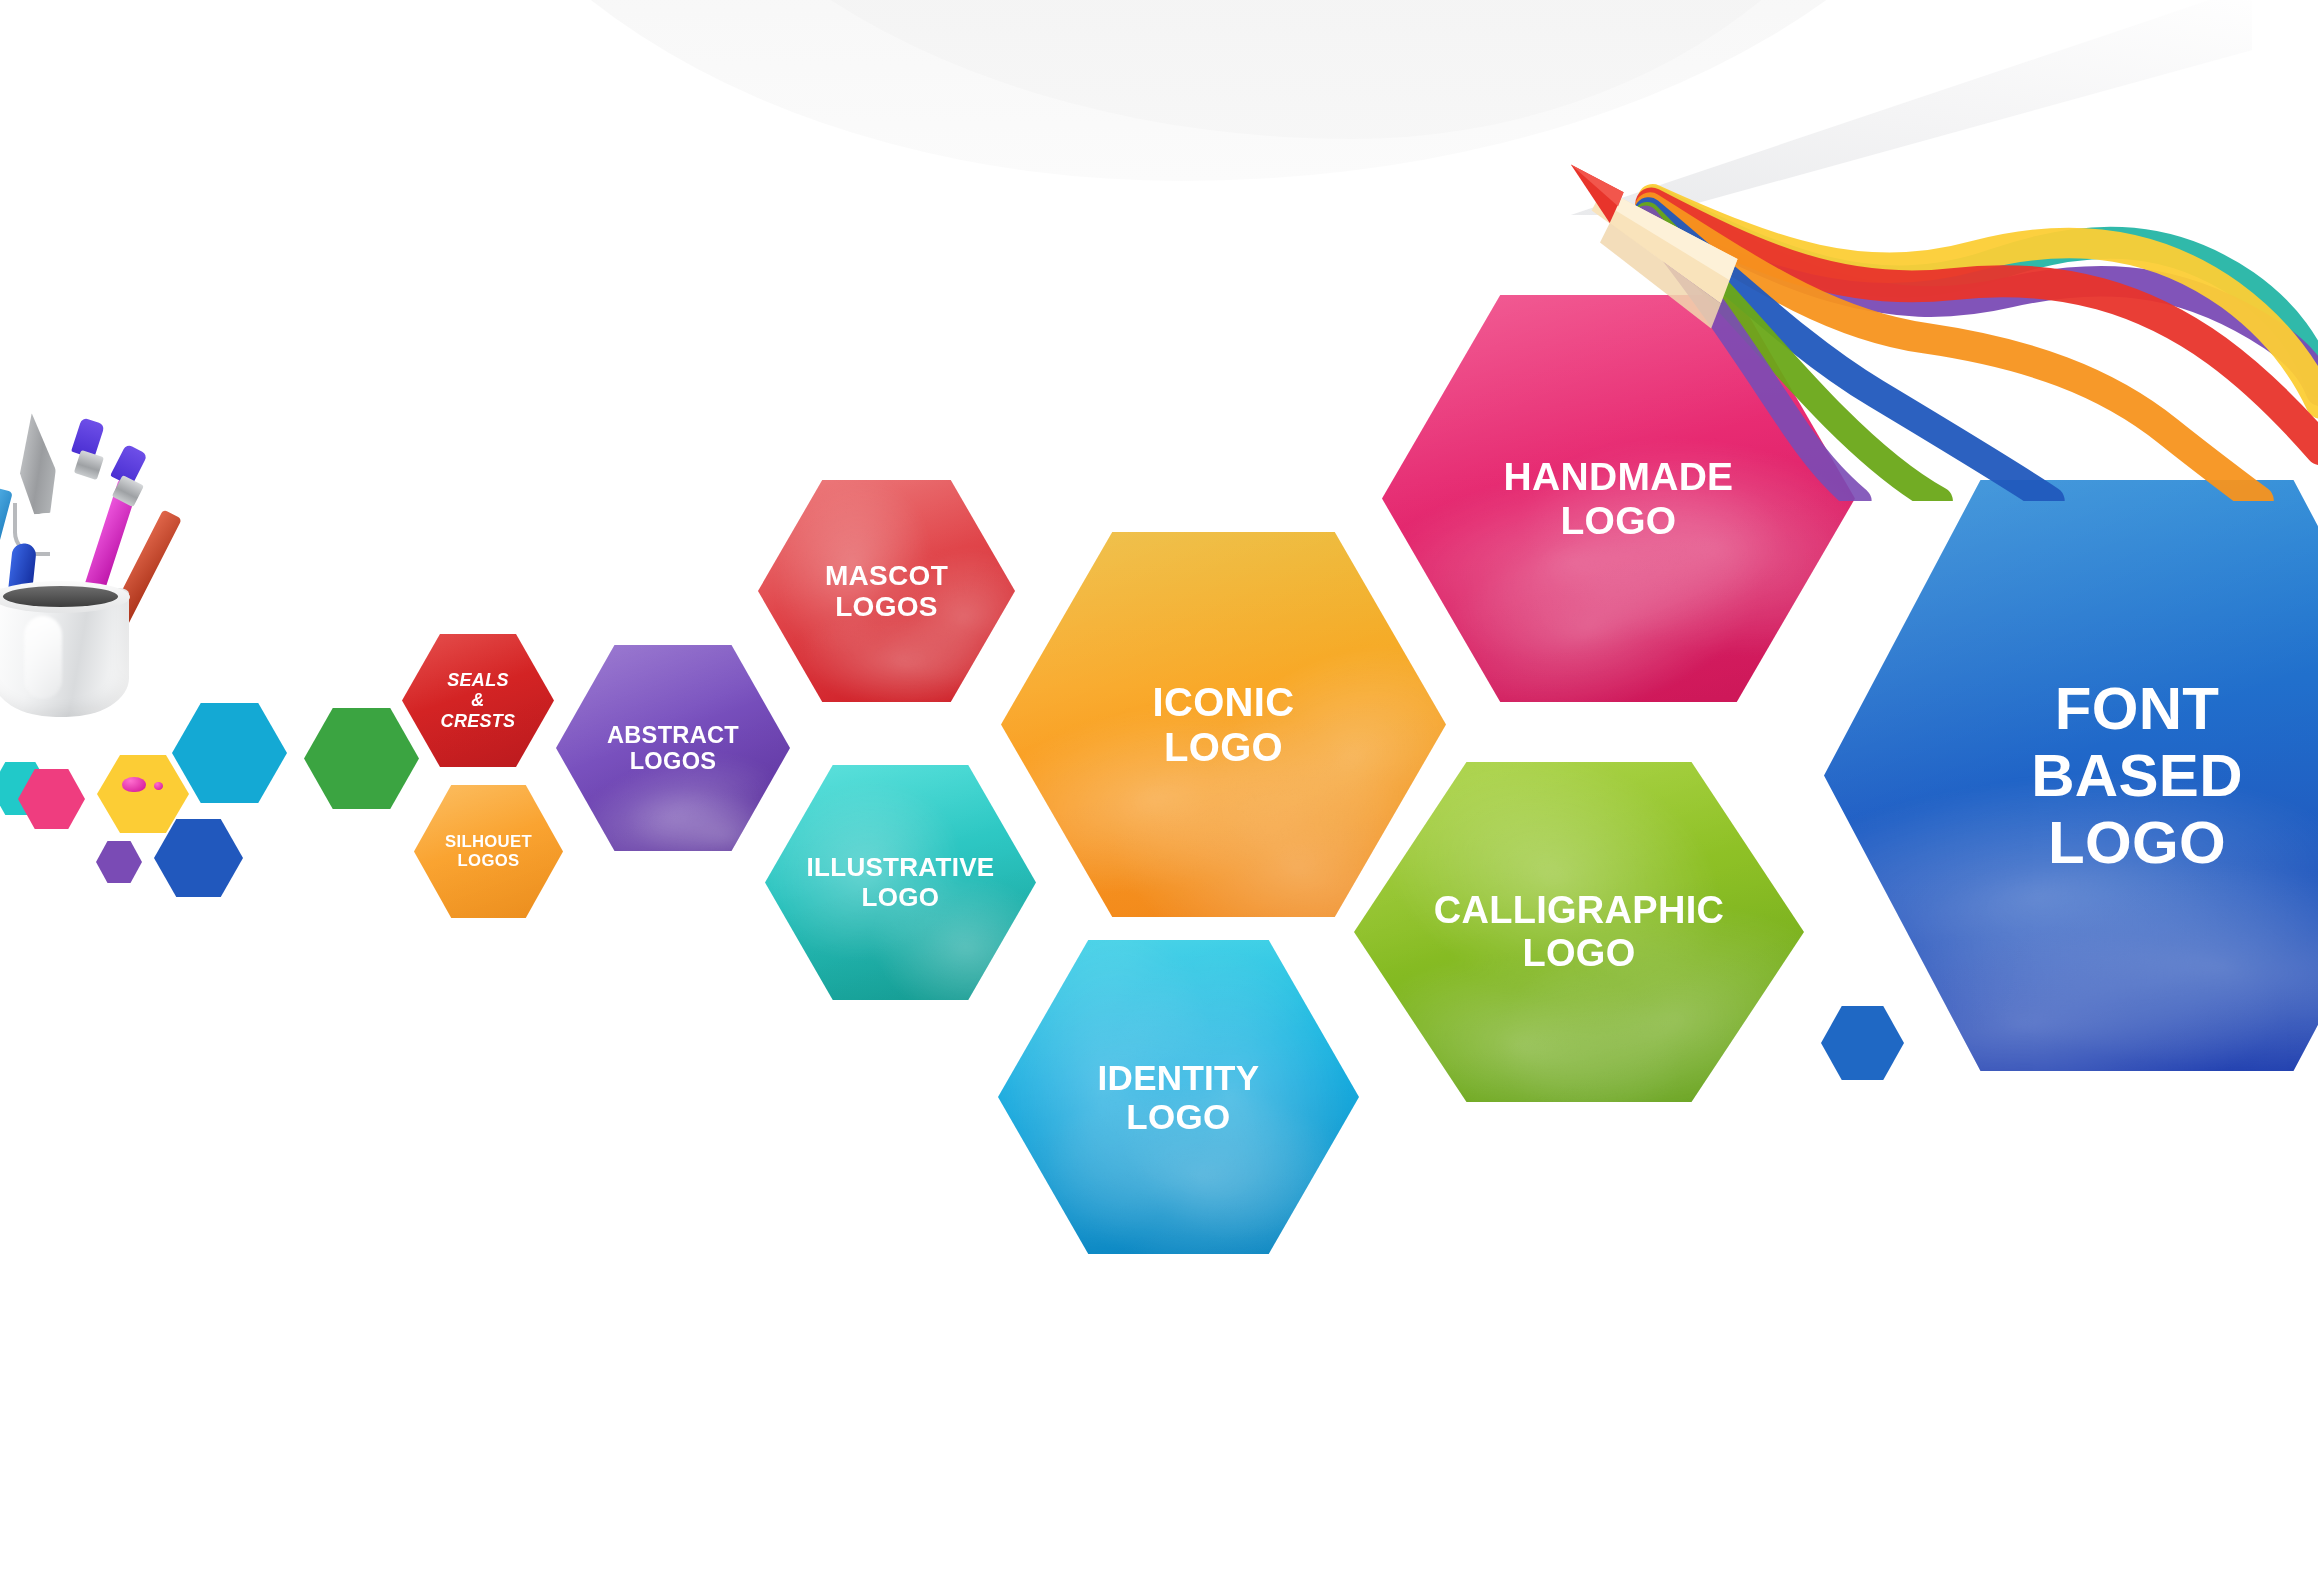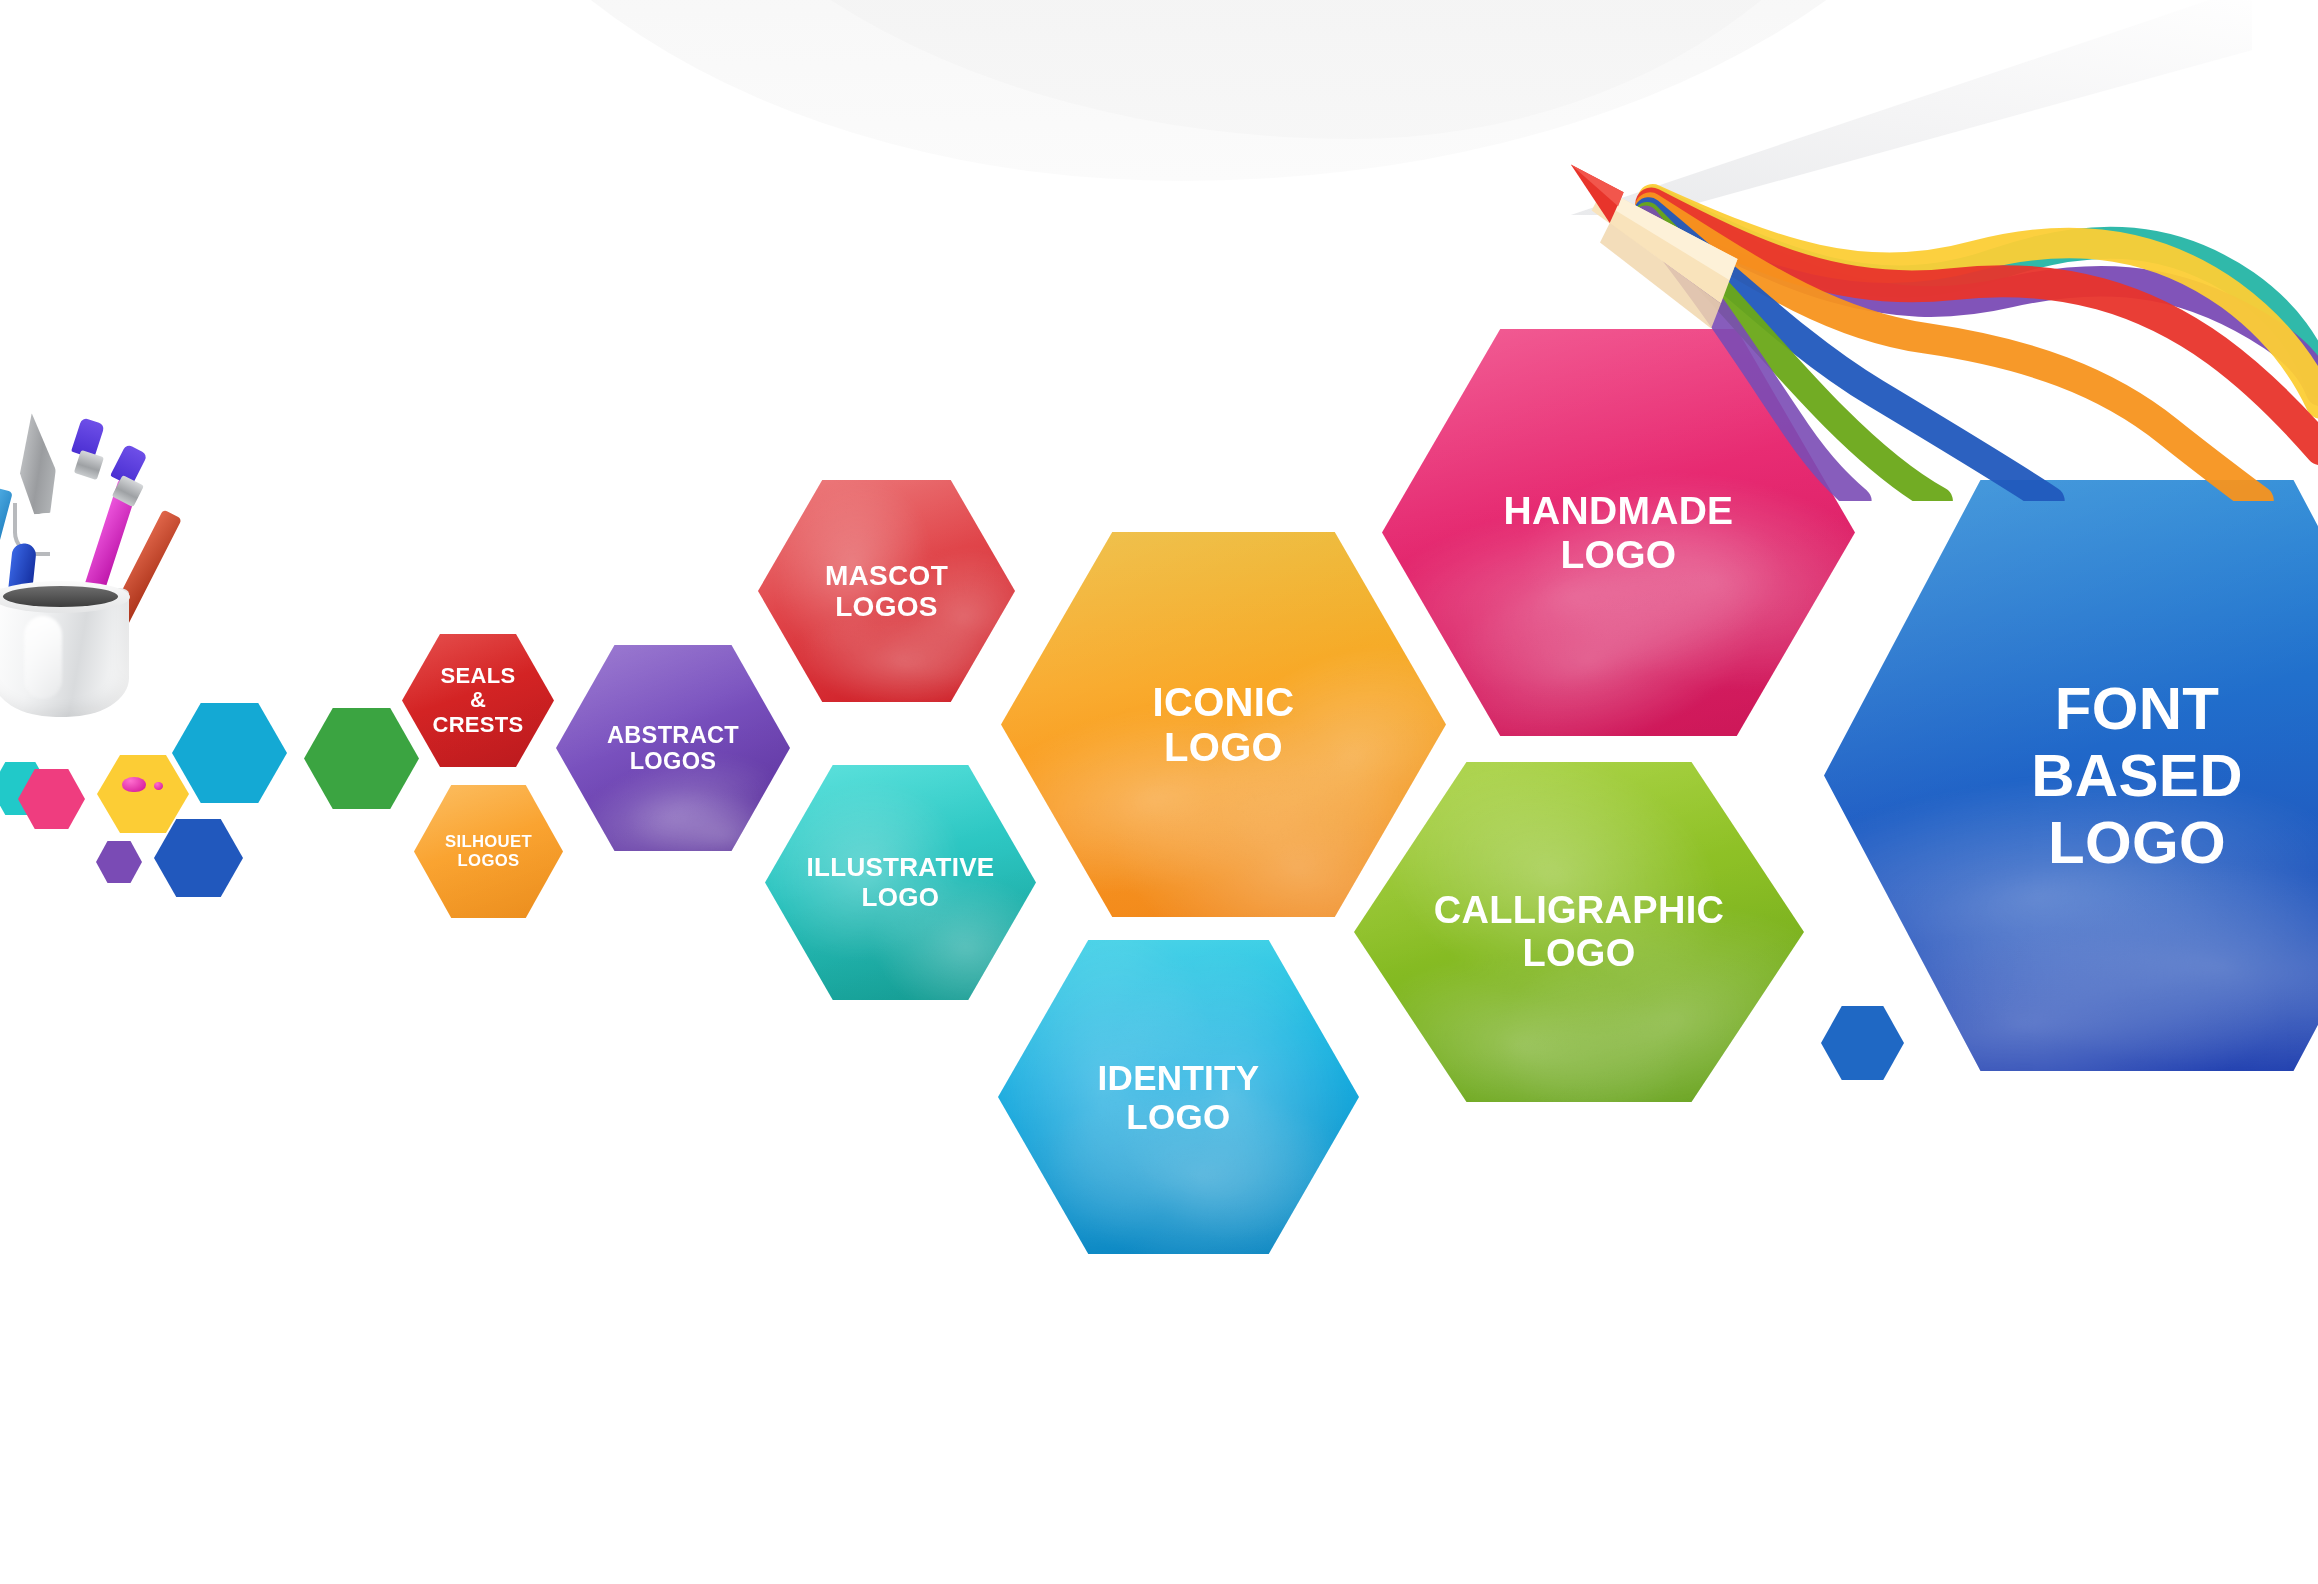--- a/index.html
+++ b/index.html
@@ -184,21 +184,21 @@
   <div class="mini" style="left:96px;top:841px;width:46px;height:42px;background:#7a4bb5;"></div>
 
   <div class="mini" style="left:154px;top:819px;width:89px;height:78px;background:#2158bd;"></div>
 
   <div class="mini" style="left:304px;top:708px;width:115px;height:101px;background:#3ba441;"></div>
 
   <div class="mini" style="left:1821px;top:1006px;width:83px;height:74px;background:#1f68c4;"></div>
 
   <div class="hex" style="left:402px;top:634px;width:152px;height:133px;
               background:linear-gradient(160deg,#e02a28,#c41b1f);
-              font-size:22px;">
+              font-size:18px;font-style:italic;">
     <div class="sheen"></div>
     <div class="lbl">
       <div>SEALS</div>
       <div>&amp;</div>
       <div>CRESTS</div>
     </div>
   </div>
 
   <div class="hex" style="left:414px;top:785px;width:149px;height:133px;
               background:linear-gradient(160deg,#fcb040,#f7941e);
@@ -278,21 +278,21 @@
       <i style="left:18%;top:46%;width:74%;height:50%;transform:rotate(6deg);"></i>
     </div>
     <div class="lbl">
       <div>IDENTITY</div>
       <div>LOGO</div>
     </div>
   </div>
 
   <div class="hex" style="left:1382px;top:295px;width:473px;height:407px;
               background:linear-gradient(175deg,#ef3d7f 0%,#e62870 42%,#d6185c 100%);
-              font-size:39px;margin-top:34px;">
+              font-size:39px;">
     <div class="sheen"></div>
     <div class="smoke">
       <i style="left:4%;top:44%;width:76%;height:38%;transform:rotate(-8deg);"></i>
       <i style="left:32%;top:38%;width:70%;height:44%;transform:rotate(10deg);"></i>
       <i style="left:14%;top:58%;width:62%;height:36%;transform:rotate(-16deg);"></i>
     </div>
     <div class="lbl">
       <div>HANDMADE</div>
       <div>LOGO</div>
     </div>

